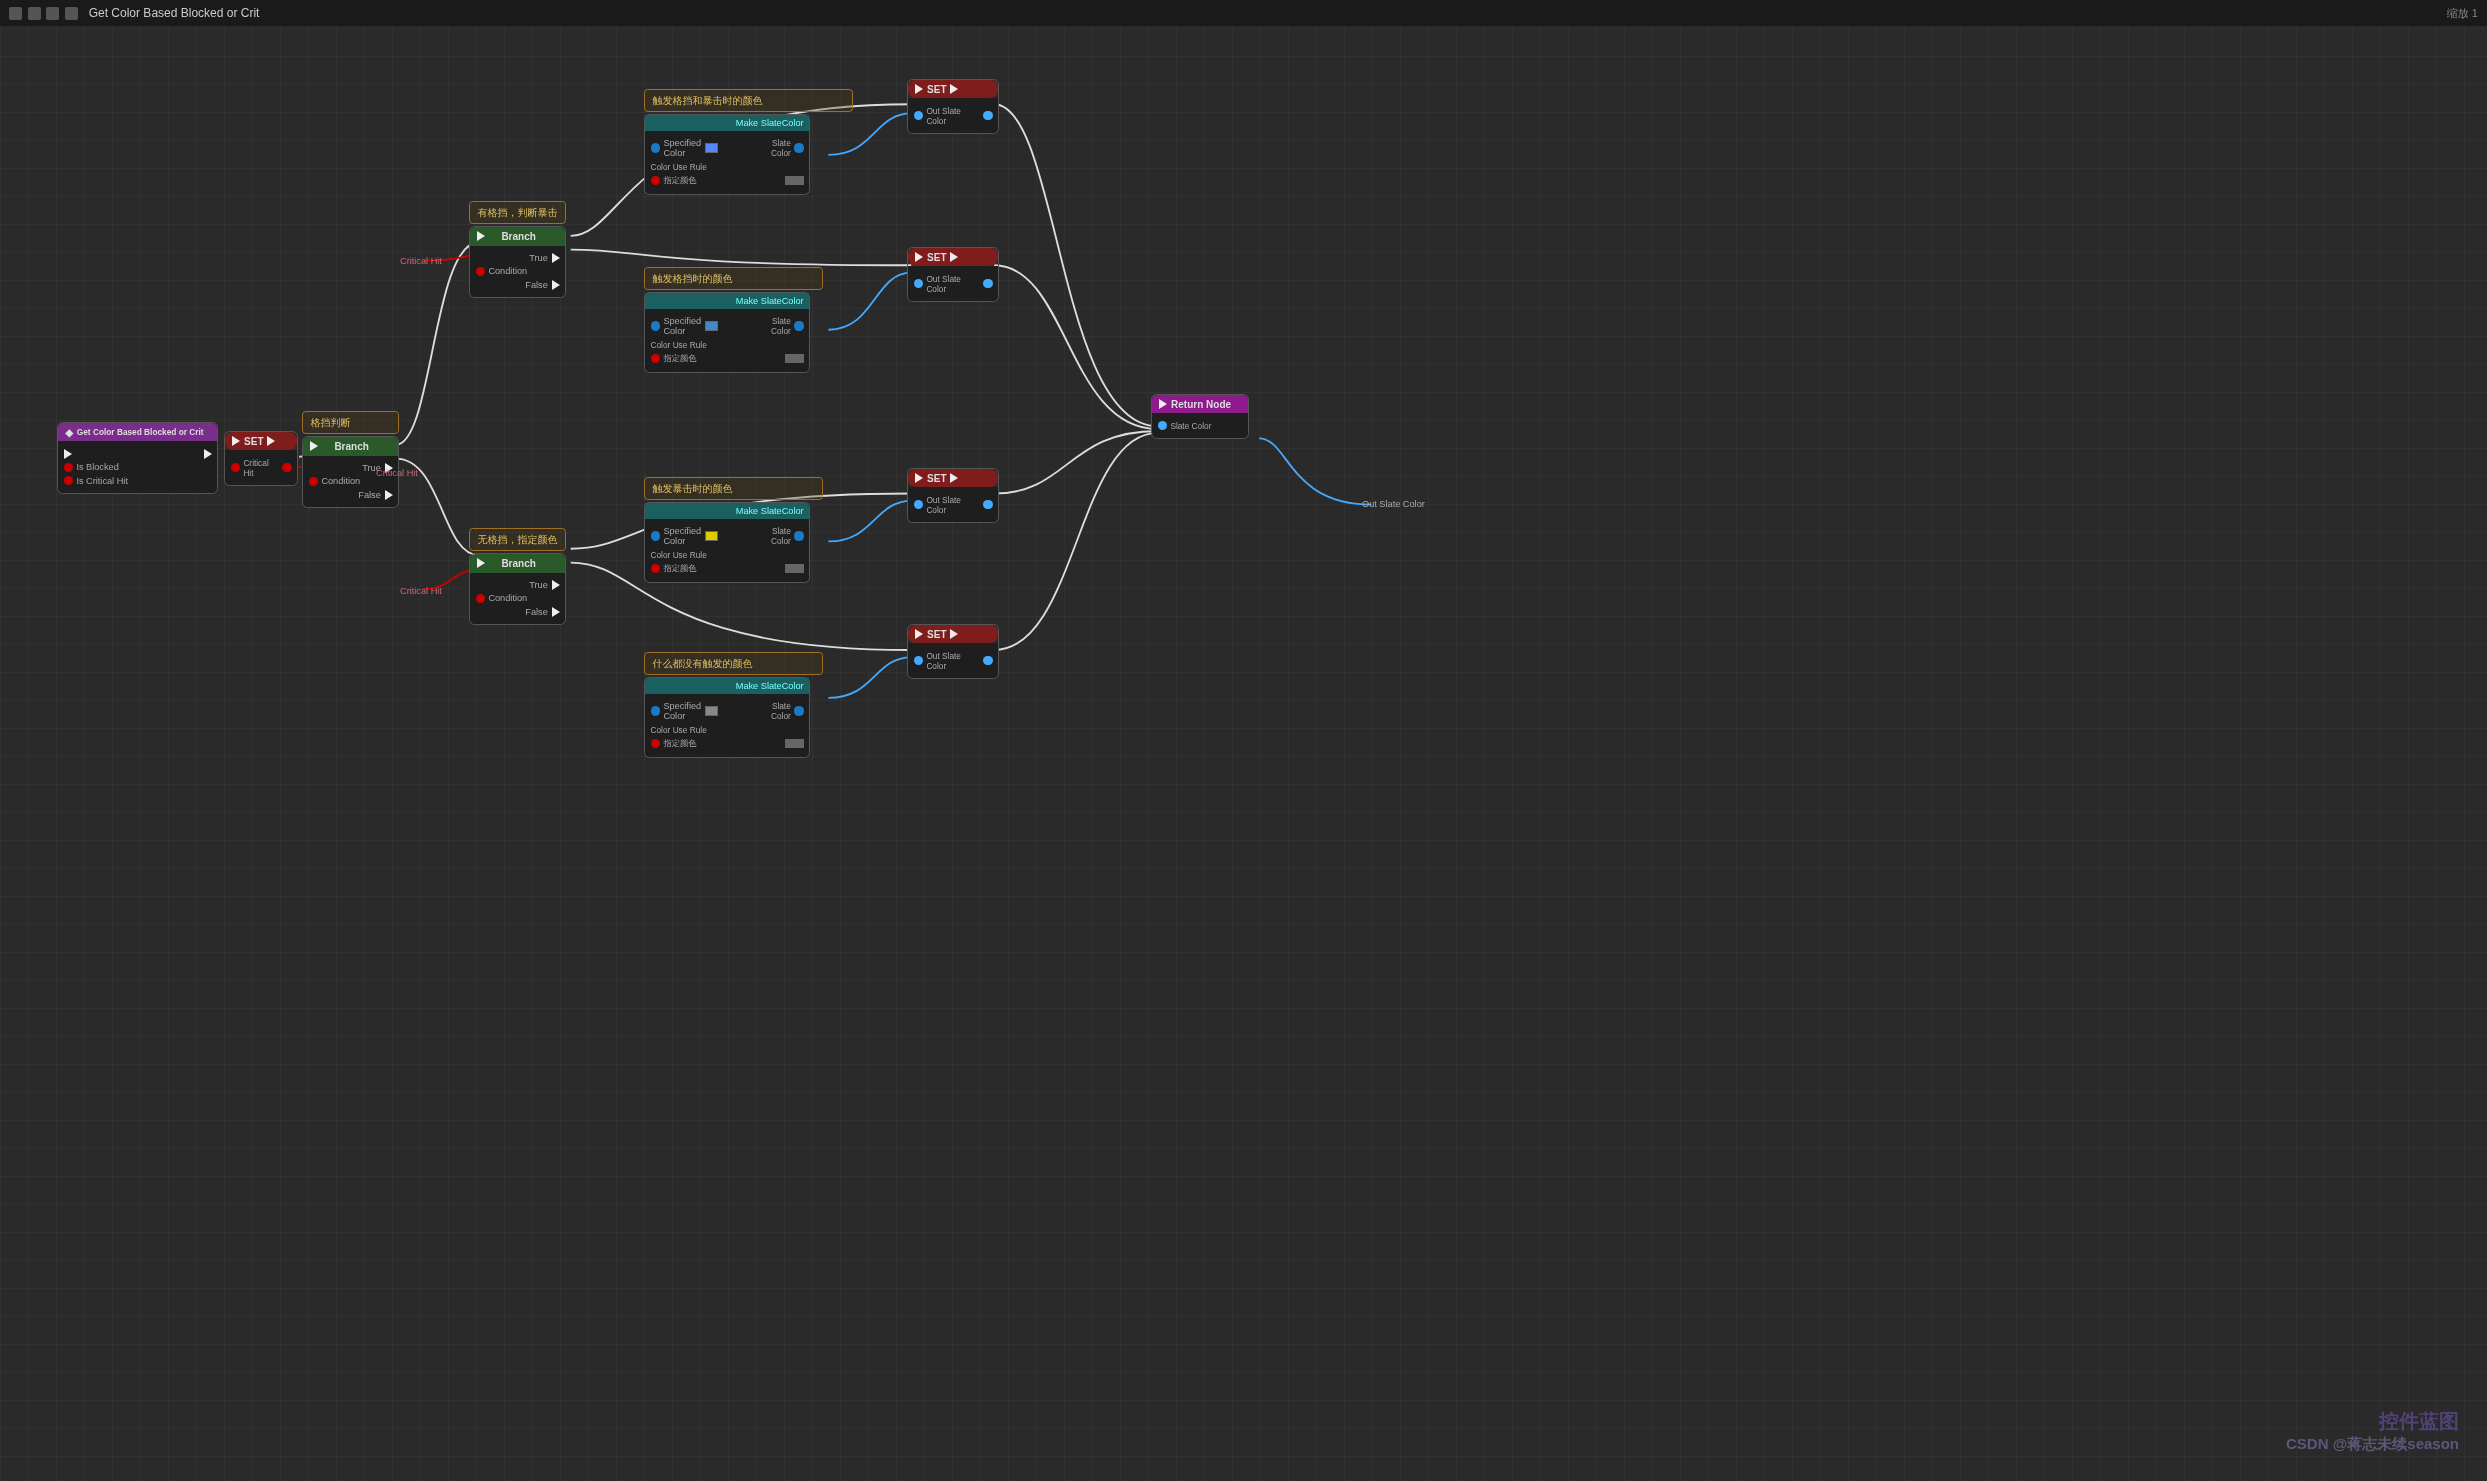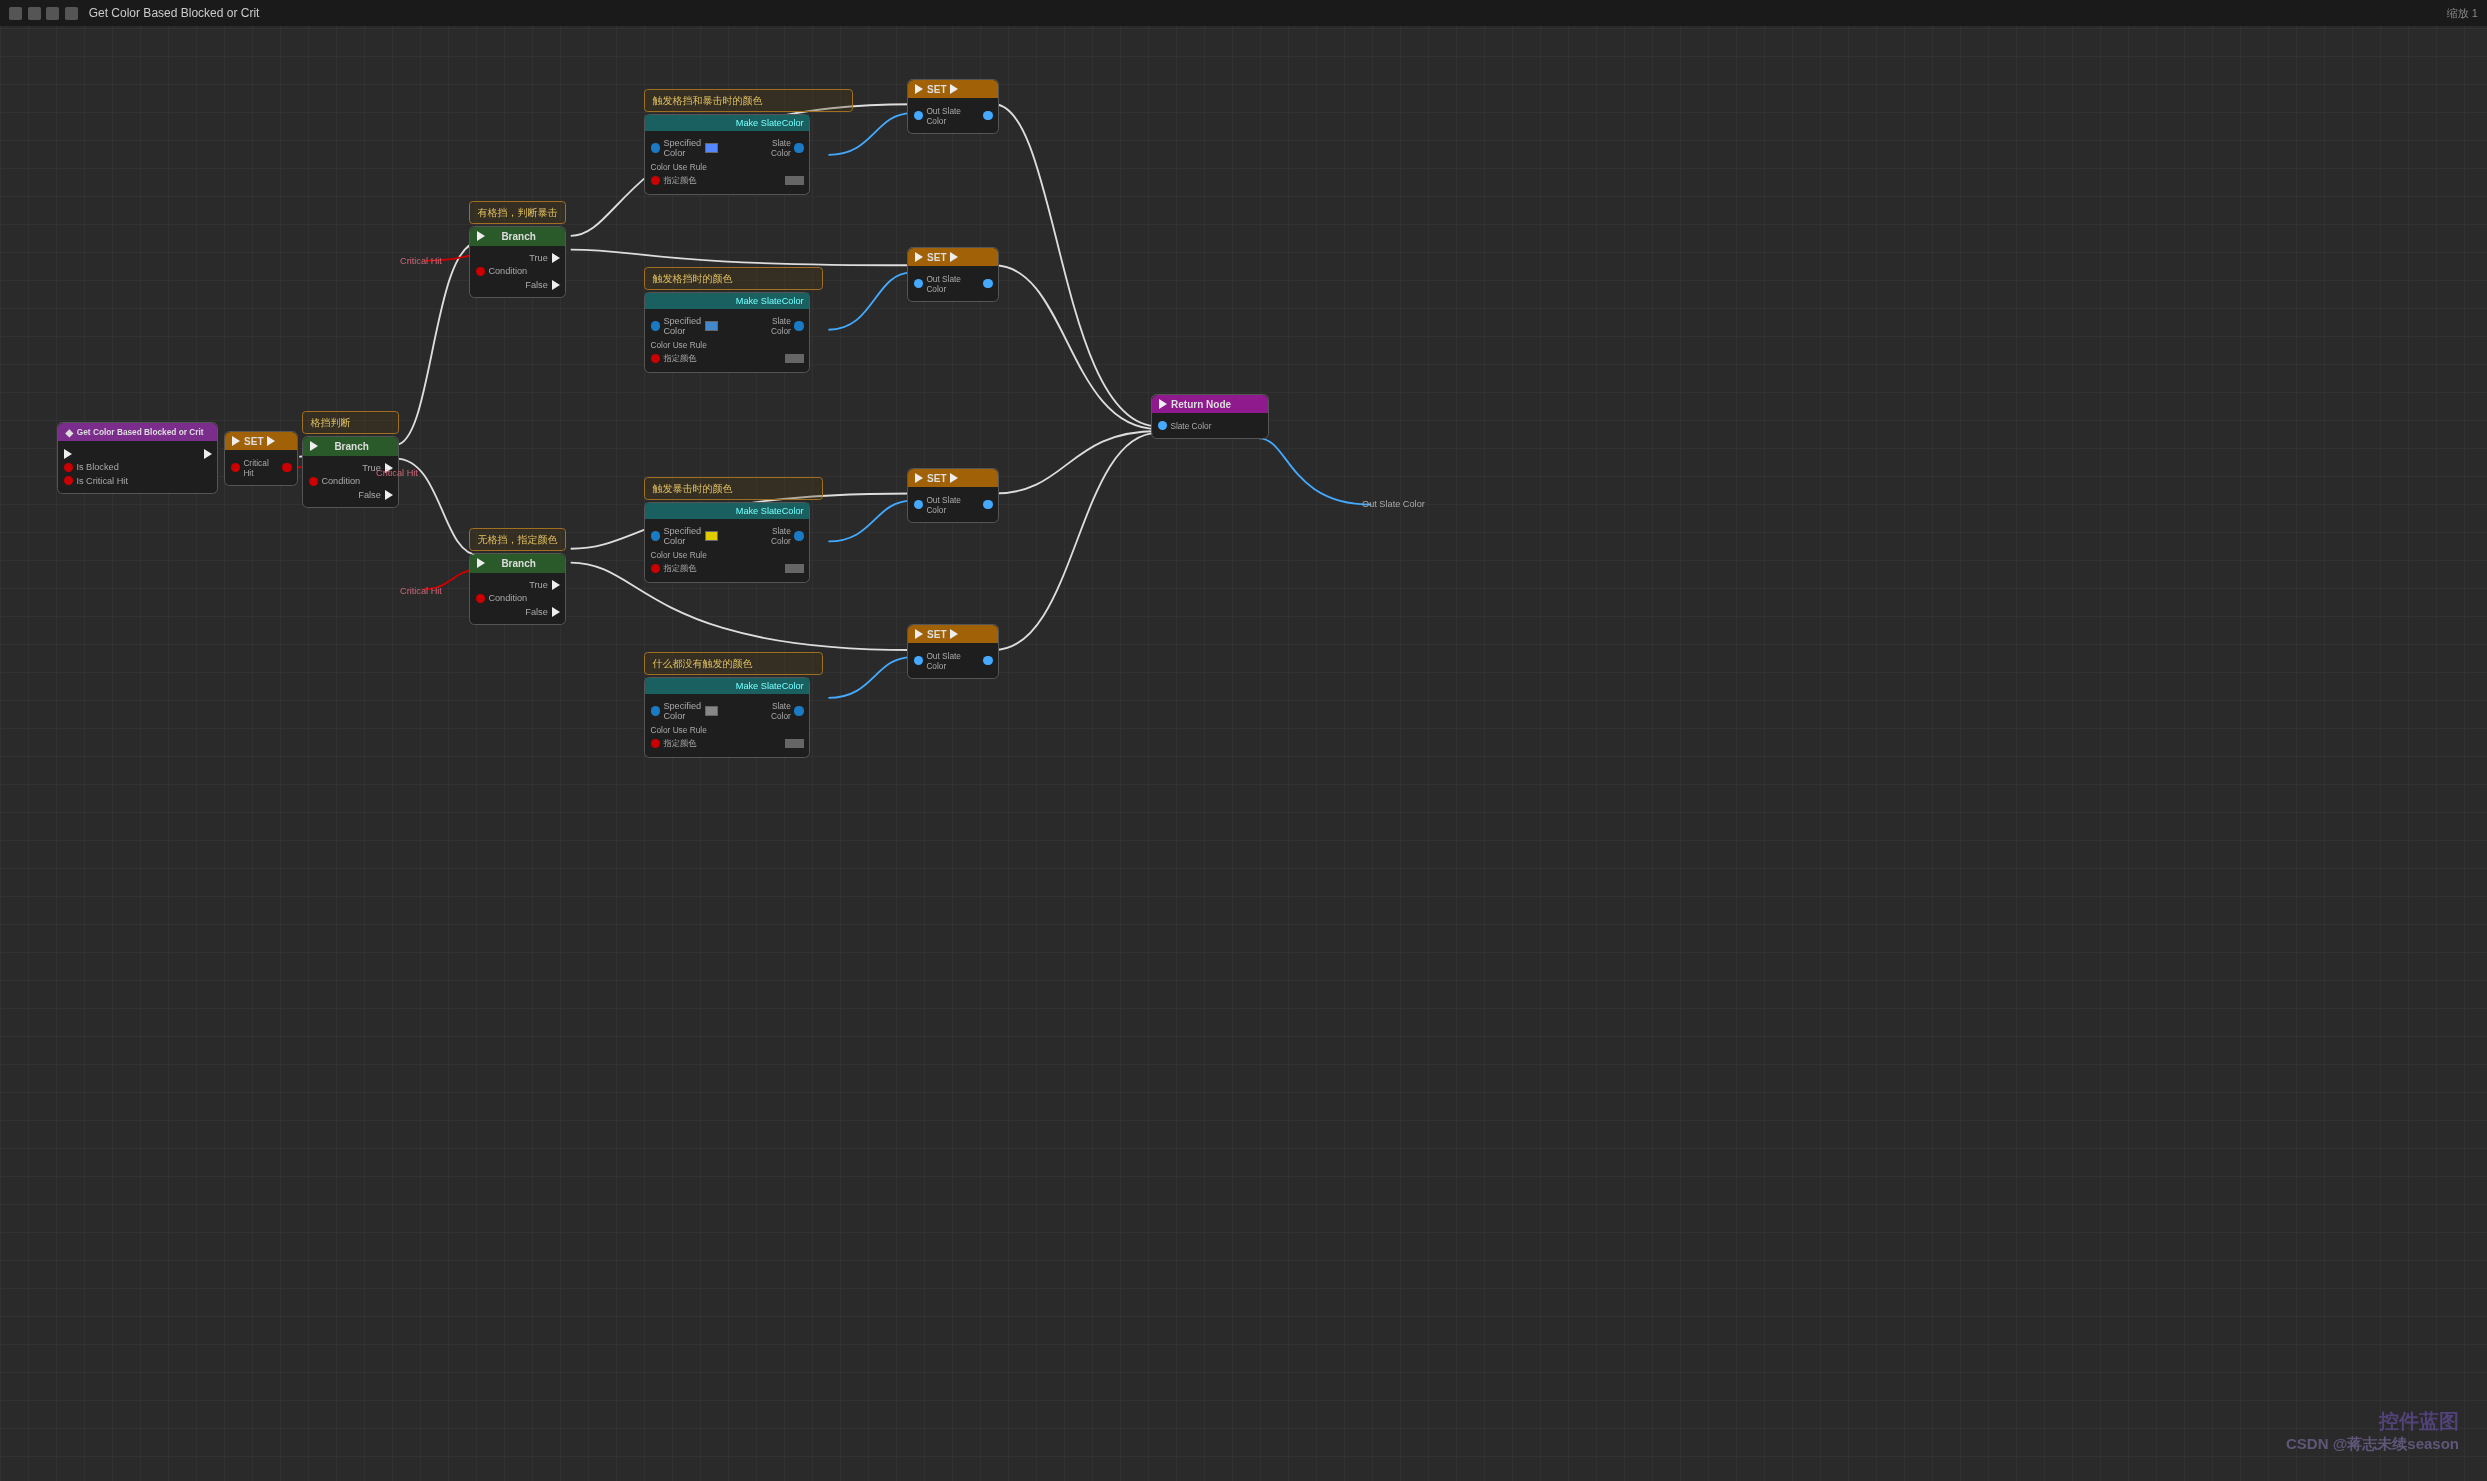--- a/index.html
+++ b/index.html
@@ -115,21 +115,21 @@
     .connections-svg {
       position: absolute;
       top: 0; left: 0;
       width: 100%; height: 100%;
       pointer-events: none;
     }
 
     
     .header-purple { background: #7b2d8b; }
     .header-return { background: #8e1a8e; }
-    .header-set { background: #a16207; }
+    .header-set { background: #7f1d1d; border-radius: 8px; }
     .header-branch { background: #2a5a2a; gap: 16px; }
 
     .node-outer-border {
       border: 0.9px solid #555;
       border-radius: 5.5px;
     }
 
     .node-comment {
       background: rgba(80, 60, 20, 0.3);
       border: 0.9px solid #a07020;
@@ -530,21 +530,21 @@
     </div>
     <div class="node-body">
       <div class="node-row">
         <span class="pin pin-color"></span>
         <span class="row-label" style="font-size:8.3px;">Out Slate Color</span>
         <span class="pin pin-color"></span>
       </div>
     </div>
   </div>
 
-  <div class="node node-outer-border" style="left:1151px; top:368px; width:118px;">
+  <div class="node node-outer-border" style="left:1151px; top:368px; width:98px;">
     <div class="node-header header-return">
       <span class="pin-exec"></span>
       <span>Return Node</span>
     </div>
     <div class="node-body">
       <div class="node-row">
         <span class="pin pin-color"></span>
         <span class="row-label" style="font-size:8.3px;">Slate Color</span>
       </div>
     </div>

